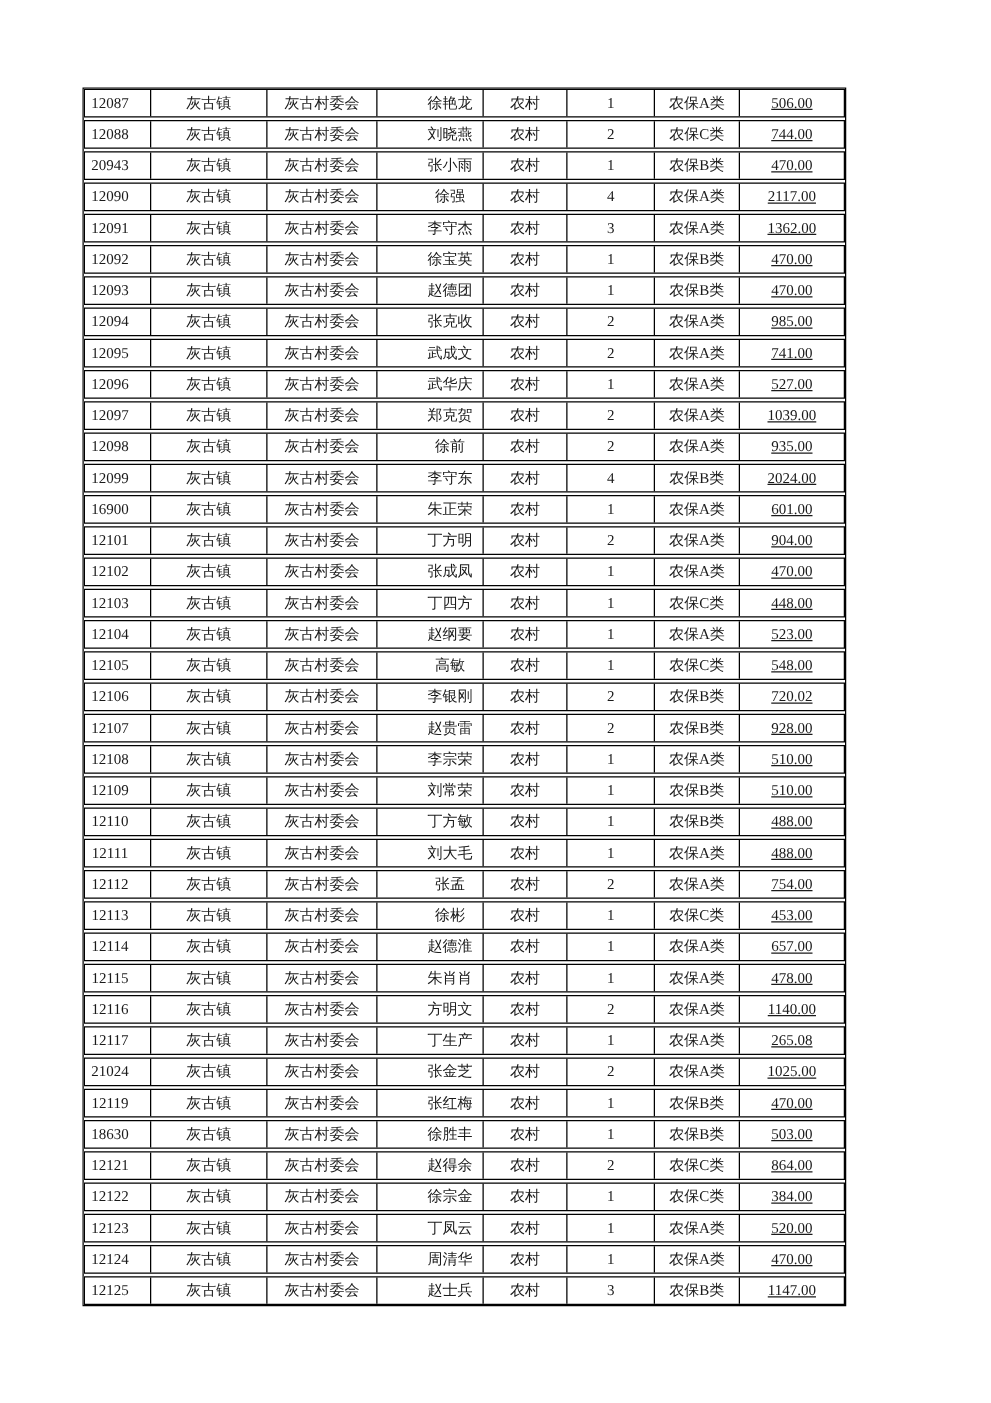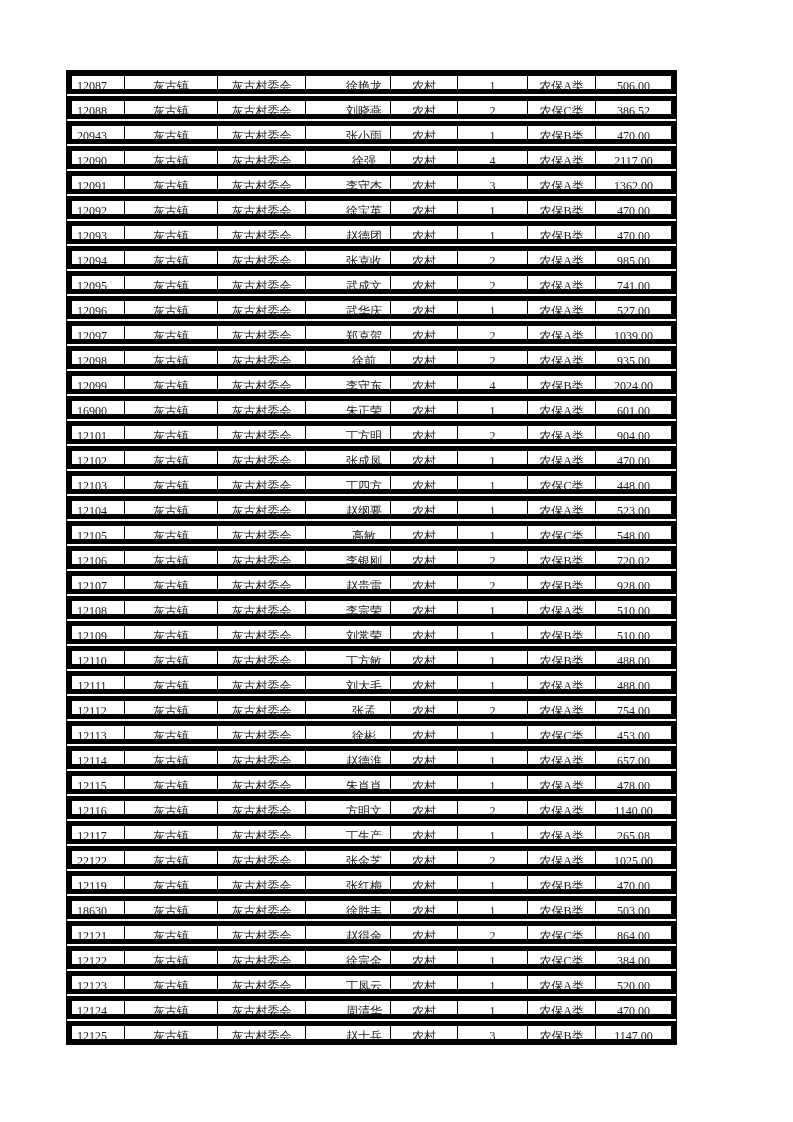--- a/index.html
+++ b/index.html
@@ -21,21 +21,21 @@
     top: 70px;
     width: 611px;
     box-sizing: border-box;
     border: 1px solid #000000;
     background: #ffffff;
   }
   .t-row {
     display: flex;
     height: 23px;
     box-sizing: border-box;
-    border: 5px solid #000000;
+    border: 1px solid #000000;
     margin-top: 2px;
     background: #ffffff;
   }
   .t-row:first-child { margin-top: 0; }
   .cell {
     box-sizing: border-box;
     border-left: 1px solid #000000;
     text-align: center;
     font-size: 12px;
     line-height: 21px;
@@ -69,21 +69,21 @@
         <div class="cell col-7">506.00</div>
       </div>
       <div class="t-row">
         <div class="cell col-0">12088</div>
         <div class="cell col-1">灰古镇</div>
         <div class="cell col-2">灰古村委会</div>
         <div class="cell col-3">刘晓燕</div>
         <div class="cell col-4">农村</div>
         <div class="cell col-5">2</div>
         <div class="cell col-6">农保C类</div>
-        <div class="cell col-7">386.52</div>
+        <div class="cell col-7">744.00</div>
       </div>
       <div class="t-row">
         <div class="cell col-0">20943</div>
         <div class="cell col-1">灰古镇</div>
         <div class="cell col-2">灰古村委会</div>
         <div class="cell col-3">张小雨</div>
         <div class="cell col-4">农村</div>
         <div class="cell col-5">1</div>
         <div class="cell col-6">农保B类</div>
         <div class="cell col-7">470.00</div>
@@ -362,21 +362,21 @@
         <div class="cell col-0">12117</div>
         <div class="cell col-1">灰古镇</div>
         <div class="cell col-2">灰古村委会</div>
         <div class="cell col-3">丁生产</div>
         <div class="cell col-4">农村</div>
         <div class="cell col-5">1</div>
         <div class="cell col-6">农保A类</div>
         <div class="cell col-7">265.08</div>
       </div>
       <div class="t-row">
-        <div class="cell col-0">22122</div>
+        <div class="cell col-0">21024</div>
         <div class="cell col-1">灰古镇</div>
         <div class="cell col-2">灰古村委会</div>
         <div class="cell col-3">张金芝</div>
         <div class="cell col-4">农村</div>
         <div class="cell col-5">2</div>
         <div class="cell col-6">农保A类</div>
         <div class="cell col-7">1025.00</div>
       </div>
       <div class="t-row">
         <div class="cell col-0">12119</div>

